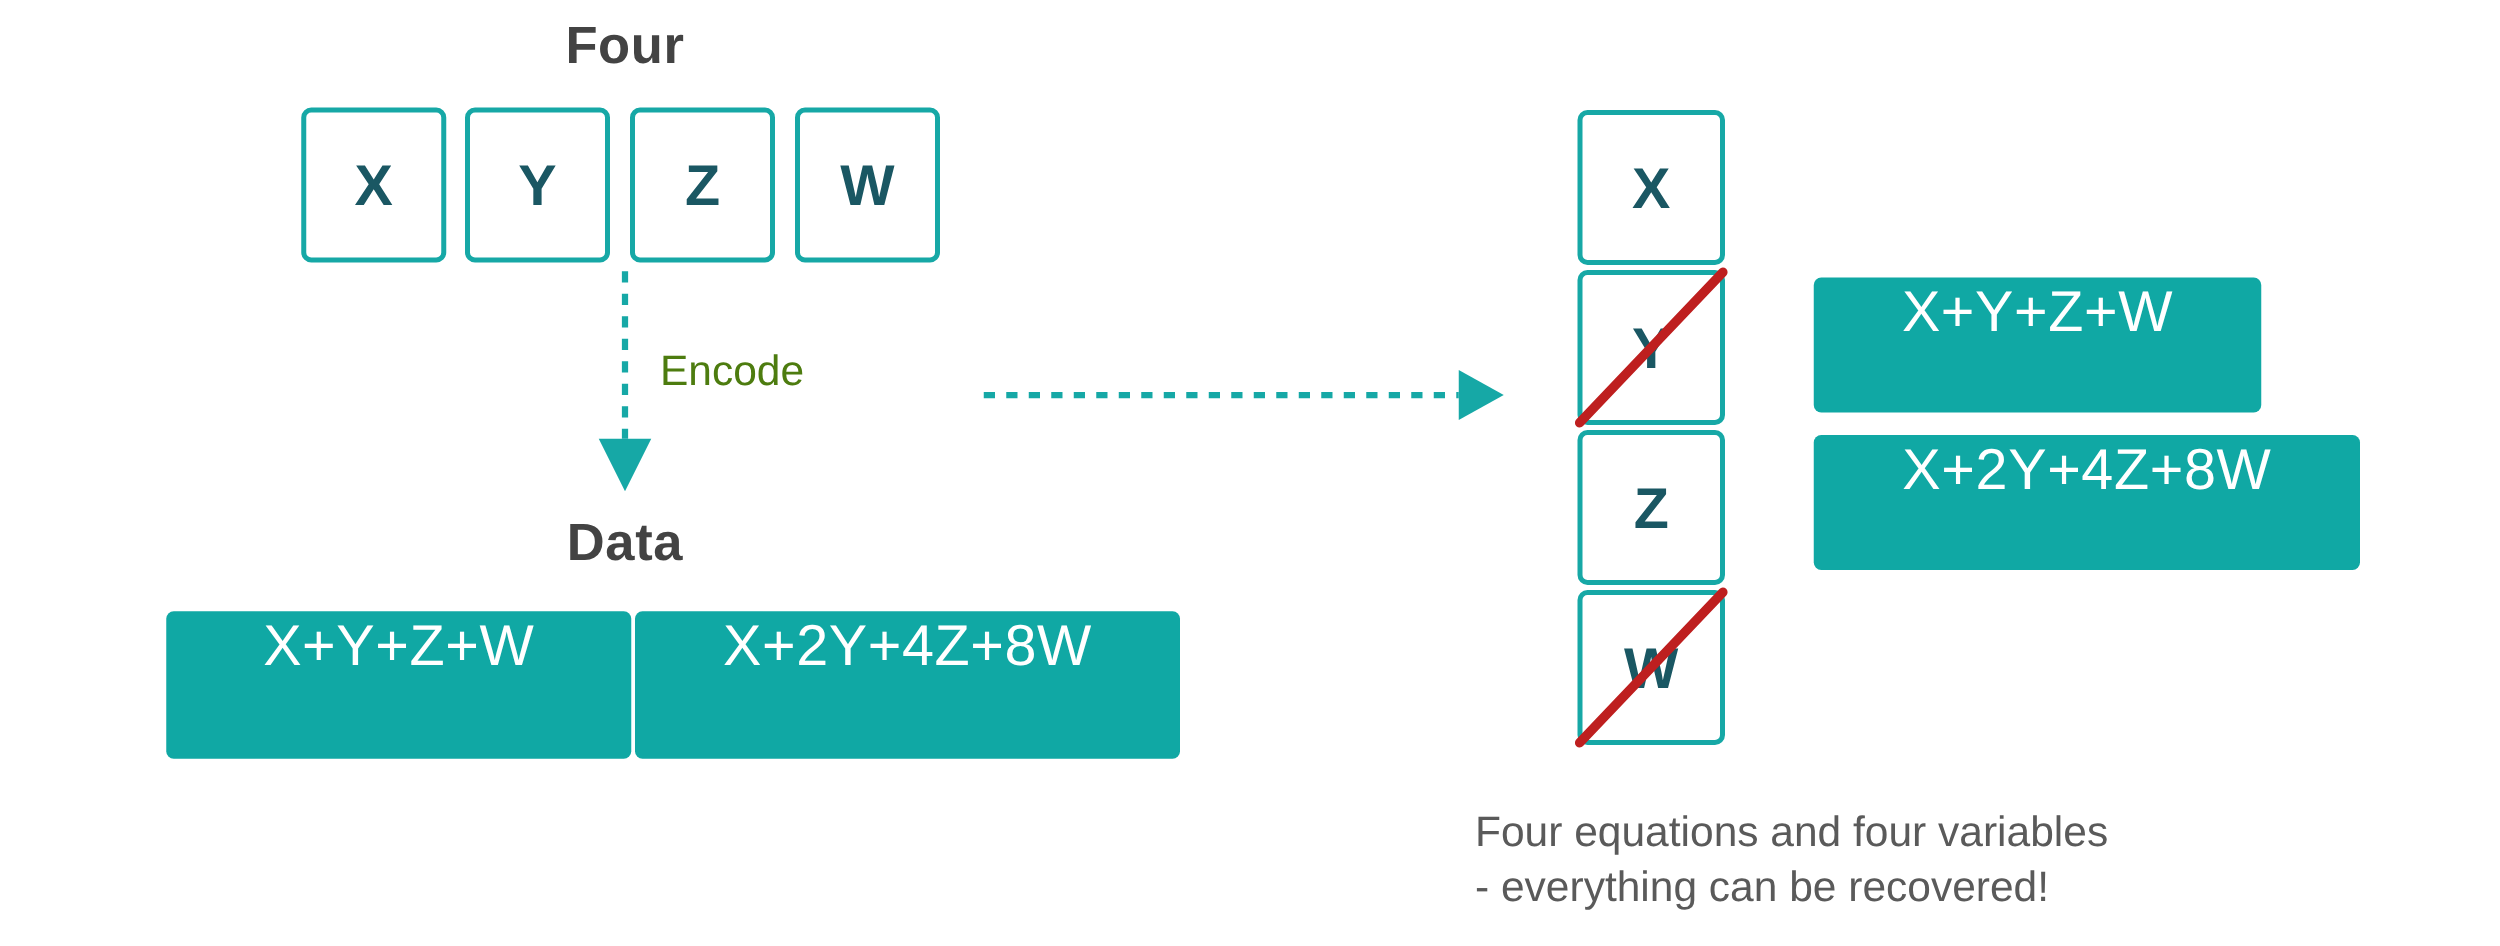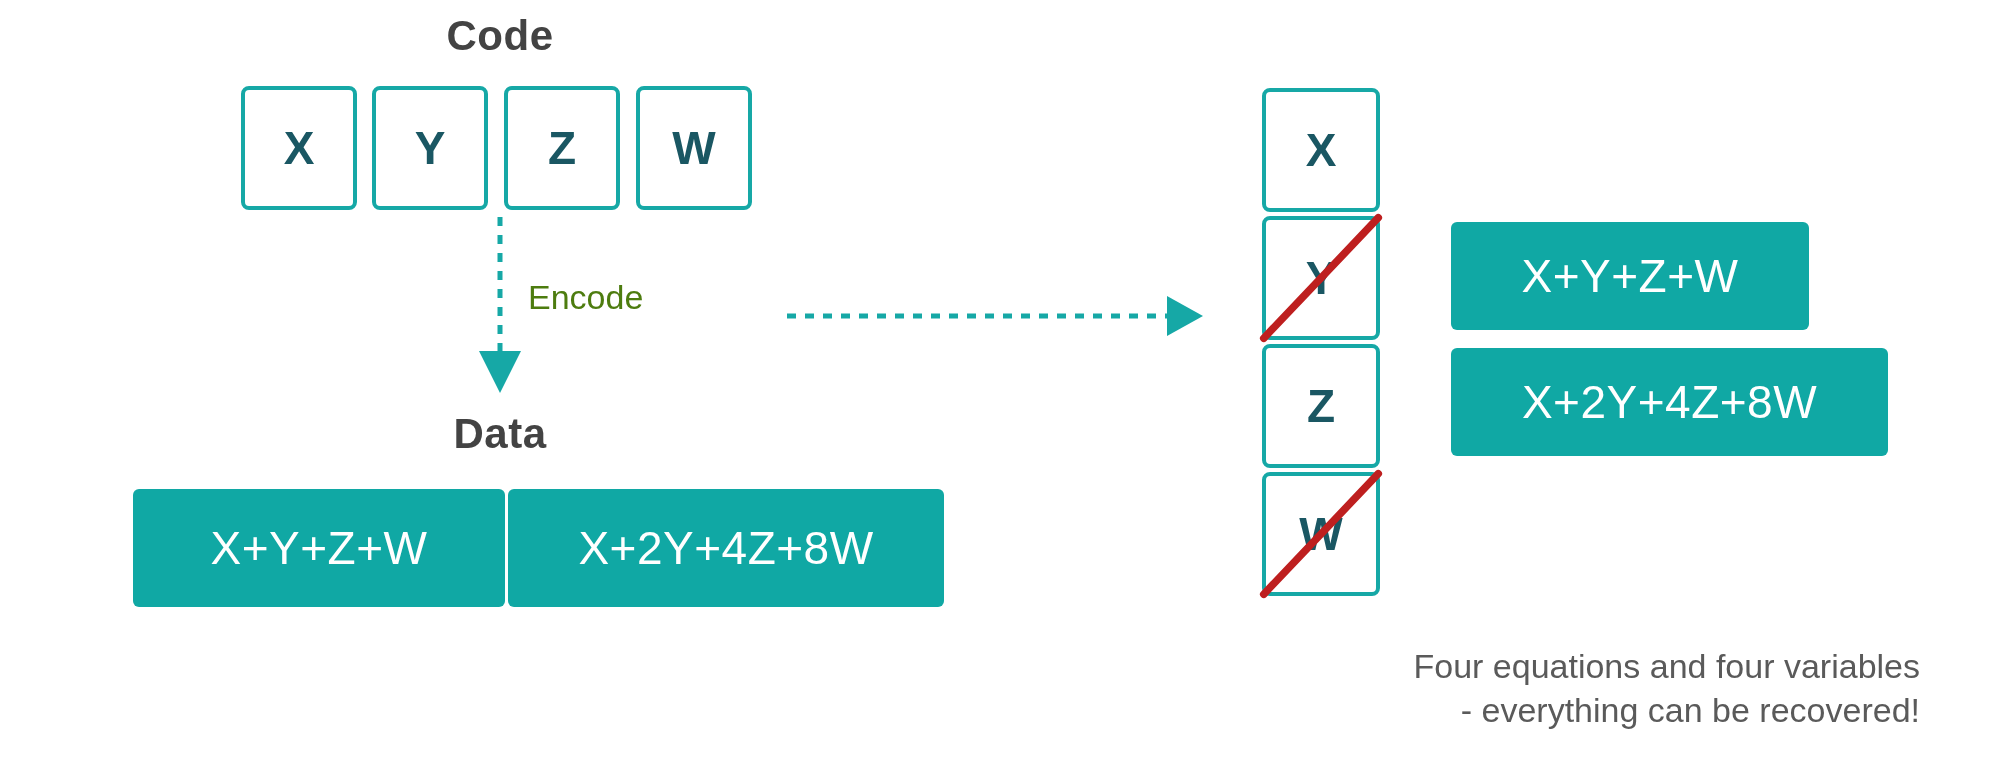--- a/index.html
+++ b/index.html
@@ -72,21 +72,20 @@
   
   .codeblock {
     position: absolute;
     box-sizing: border-box;
     background: #10A8A4;
     border-radius: 6px;
     color: #ffffff;
     font-size: 46px;
     font-weight: normal;
     display: flex;
-    align-items: center;
     justify-content: center;
     letter-spacing: 0.5px;
     white-space: nowrap;
   }
 
   
   .arrow-label {
     position: absolute;
     color: #4d7c0f;
     font-size: 34px;
@@ -98,30 +97,30 @@
     position: absolute;
     pointer-events: none;
   }
 
   
   #caption {
     position: absolute;
     color: #5a5a5a;
     font-size: 34px;
     line-height: 1.28;
-    text-align: right;
+    text-align: left;
     white-space: pre-line;
   }
 </style>
 </head>
 <body>
 
 <div id="canvas">
 
-  <div id="data-title" class="section-title">Code</div>
+  <div id="data-title" class="section-title">Four</div>
 
   <div class="cell" style="left:241px; top:86px; width:116px; height:124px;">
     <span class="cell-label">X</span>
   </div>
   <div class="cell" style="left:372px; top:86px; width:116px; height:124px;">
     <span class="cell-label">Y</span>
   </div>
   <div class="cell" style="left:504px; top:86px; width:116px; height:124px;">
     <span class="cell-label">Z</span>
   </div>

